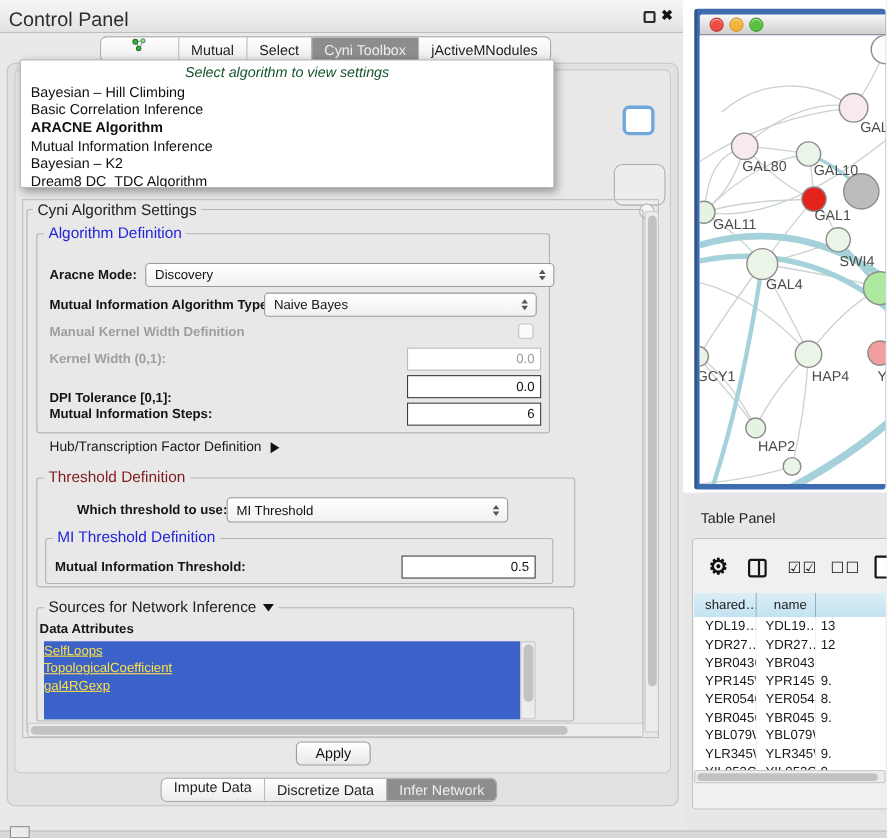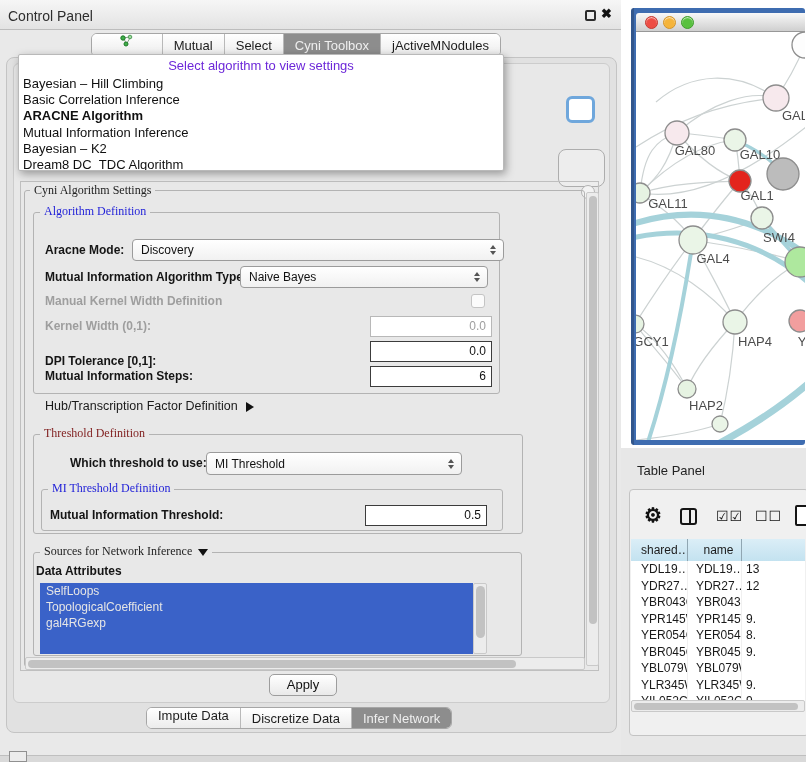--- a/index.html
+++ b/index.html
@@ -3,38 +3,38 @@
 <meta charset="utf-8">
 <style>
   * { margin:0; padding:0; box-sizing:border-box; }
   html,body { width:806px; height:762px; }
   body { position:relative; overflow:hidden; background:#e9e9e9;
          font-family:"Liberation Sans",sans-serif; color:#1a1a1a; }
   .abs { position:absolute; }
 
   
   .cp-title { background:linear-gradient(#f6f6f6,#e3e3e3); border-bottom:1px solid #bdbdbd; }
-  .cp-title .t { position:absolute; left:8px; top:8px; font-size:14px; color:#2e2e2e; }
+  .cp-title .t { position:absolute; left:8px; top:8px; font-size:18px; color:#2e2e2e; }
   .float-btn { position:absolute; left:585px; top:10px; width:11px; height:11px;
                border:2px solid #2b2b2b; border-radius:2px; background:transparent; }
   .close-btn { position:absolute; left:601px; top:6px; font-size:13px; font-weight:bold; color:#111; }
 
   .tabgroup { display:flex; height:24px; border:1px solid #a6a6a6; border-radius:6px;
               overflow:hidden; background:#fff; }
   .tab { display:flex; align-items:center; gap:5px; padding:0 11px; font-size:13px;
          color:#1d1d1d; background:linear-gradient(#ffffff,#ececec); border-left:1px solid #b9b9b9; white-space:nowrap; }
   .tab:first-child { border-left:none;flex-direction:column; }
   .tab.sel { background:#8d8d8d; color:#efefef; }
 
   .panel-outer { background:#e1e1e1; border:1px solid #c4c4c4; border-radius:8px; }
   .panel-inner { background:#e8e8e8; border:1px solid #cccccc; border-radius:6px; }
   .viewport  { border:1px solid #bfbfbf; }
 
   .grp { border:1px solid #b3b3b3; border-radius:3px; }
-  .legend { font-size:12px; background:#e8e8e8; padding:0 4px; line-height:13px; white-space:nowrap;font-family:Liberation Serif, serif; }
+  .legend { font-size:14px; background:#e8e8e8; padding:0 4px; line-height:13px; white-space:nowrap; }
   .lbl { font-size:12px; font-weight:bold; color:#151515; white-space:nowrap; }
   .dis { color:#9e9e9e !important; }
 
   .combo { display:flex; align-items:center; background:linear-gradient(#ffffff,#f1f1f1);
            border:1px solid #9b9b9b; border-radius:4px; font-size:12px; color:#111; padding-left:8px; }
   .cval { flex:1; white-space:nowrap; overflow:hidden; }
   .stepper { width:14px; display:flex; flex-direction:column; align-items:center; gap:2px; margin-right:3px; }
   .stepper i { width:0; height:0; border-left:3.5px solid transparent; border-right:3.5px solid transparent; }
   .stepper .up { border-bottom:4px solid #555; }
   .stepper .dn { border-top:4px solid #555; }
@@ -46,32 +46,32 @@
   .checkbox { background:#fbfbfb; border:1px solid #c4c4c4; border-radius:3px; }
 
   .tri-right { display:inline-block; width:0; height:0; border-top:5px solid transparent;
                border-bottom:5px solid transparent; border-left:8px solid #111; margin-left:8px;
                vertical-align:middle; }
   .tri-down  { display:inline-block; width:0; height:0; border-left:5px solid transparent;
                border-right:5px solid transparent; border-top:7px solid #111; margin-left:6px;
                vertical-align:middle; }
 
   .attrlist { background:#3a62c8; overflow:hidden; }
-  .attr { font-size:12px; line-height:16.2px; padding-left:6px; color:#e5e5e5; white-space:nowrap; }
+  .attr { font-size:12px; line-height:16.2px; color:#fde047; white-space:nowrap;text-decoration:underline; }
 
   .sbtrack { background:#ececec; border:1px solid #c9c9c9; border-radius:2px; }
   .sbthumb { position:absolute; background:#c2c2c2; border-radius:5px; }
 
   .btn { background:linear-gradient(#ffffff,#e9e9e9); border:1px solid #9d9d9d; border-radius:5px;
          font-size:13px; text-align:center; line-height:20px; color:#111; }
 
   .popup { background:#fff; border:1px solid #b9b9b9; border-radius:2px;
            box-shadow:2px 3px 8px rgba(0,0,0,.35); z-index:60; overflow:hidden; }
-  .pph { font-size:13px; color:#6d28d9; text-align:center; line-height:21px; }
-  .pitem { font-size:13px; line-height:16.2px; padding-left:4px; color:#101010; white-space:nowrap; }
+  .pph { font-size:13px; color:#14532d; text-align:center; line-height:21px;font-style:italic; }
+  .pitem { font-size:13px; line-height:16.2px; padding-left:9px; color:#101010; white-space:nowrap; }
   .pitem.psel { font-weight:bold; }
 
   
   .net-frame { background:#3e6cb0; border-radius:3px; border-left:3px solid #32568c; }
   .net-title { background:linear-gradient(#f8f8f8,#cfcfcf); border-bottom:1px solid #989898;
                border-radius:3px 0 0 0; }
   .tl { position:absolute; top:3px; width:13px; height:13px; border-radius:50%;
         box-shadow:inset 0 1px 1px rgba(255,255,255,.7); }
   .net-canvas { background:#fff; overflow:hidden; }
 

